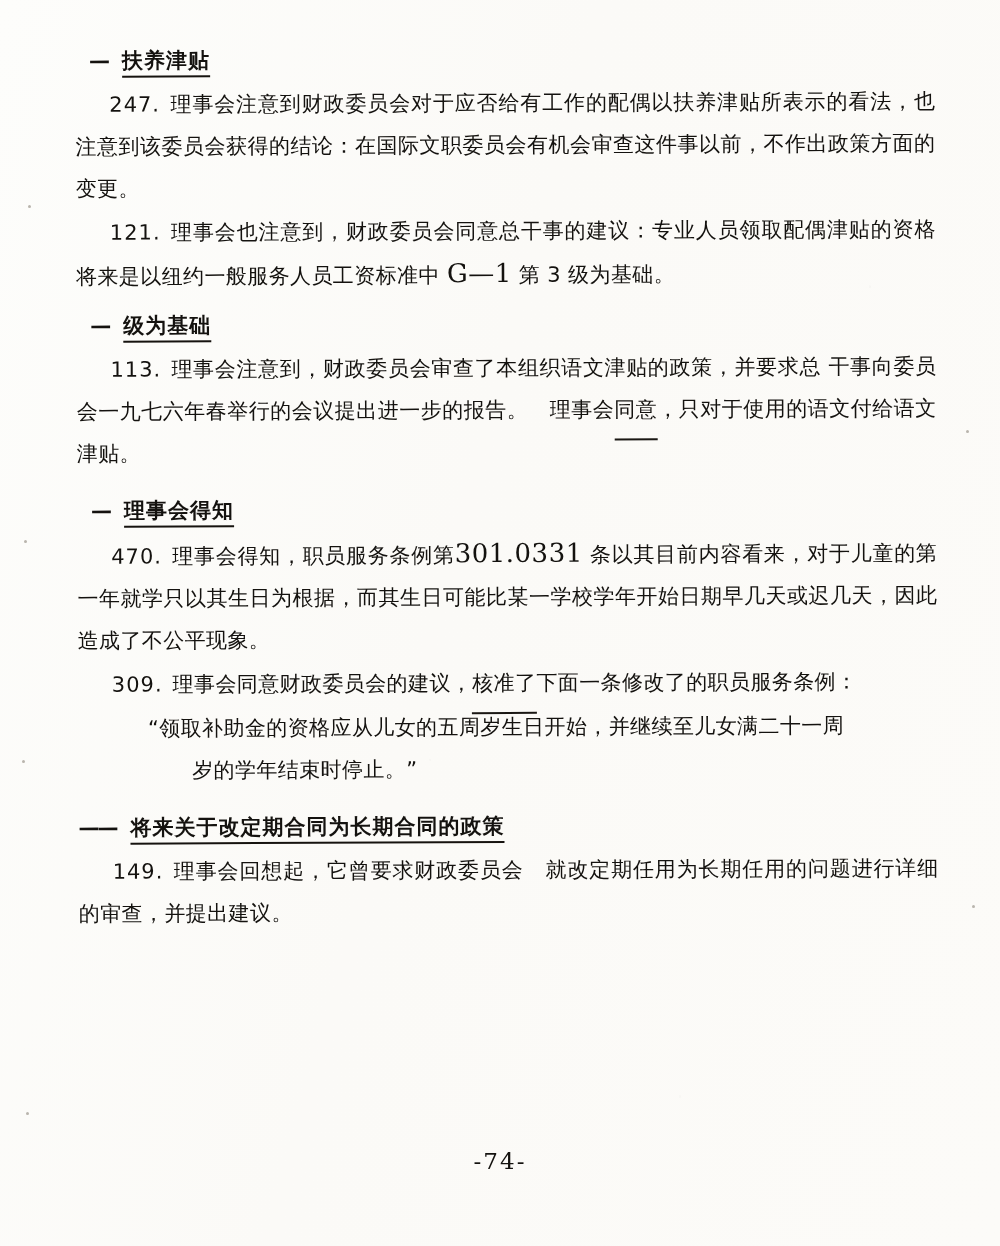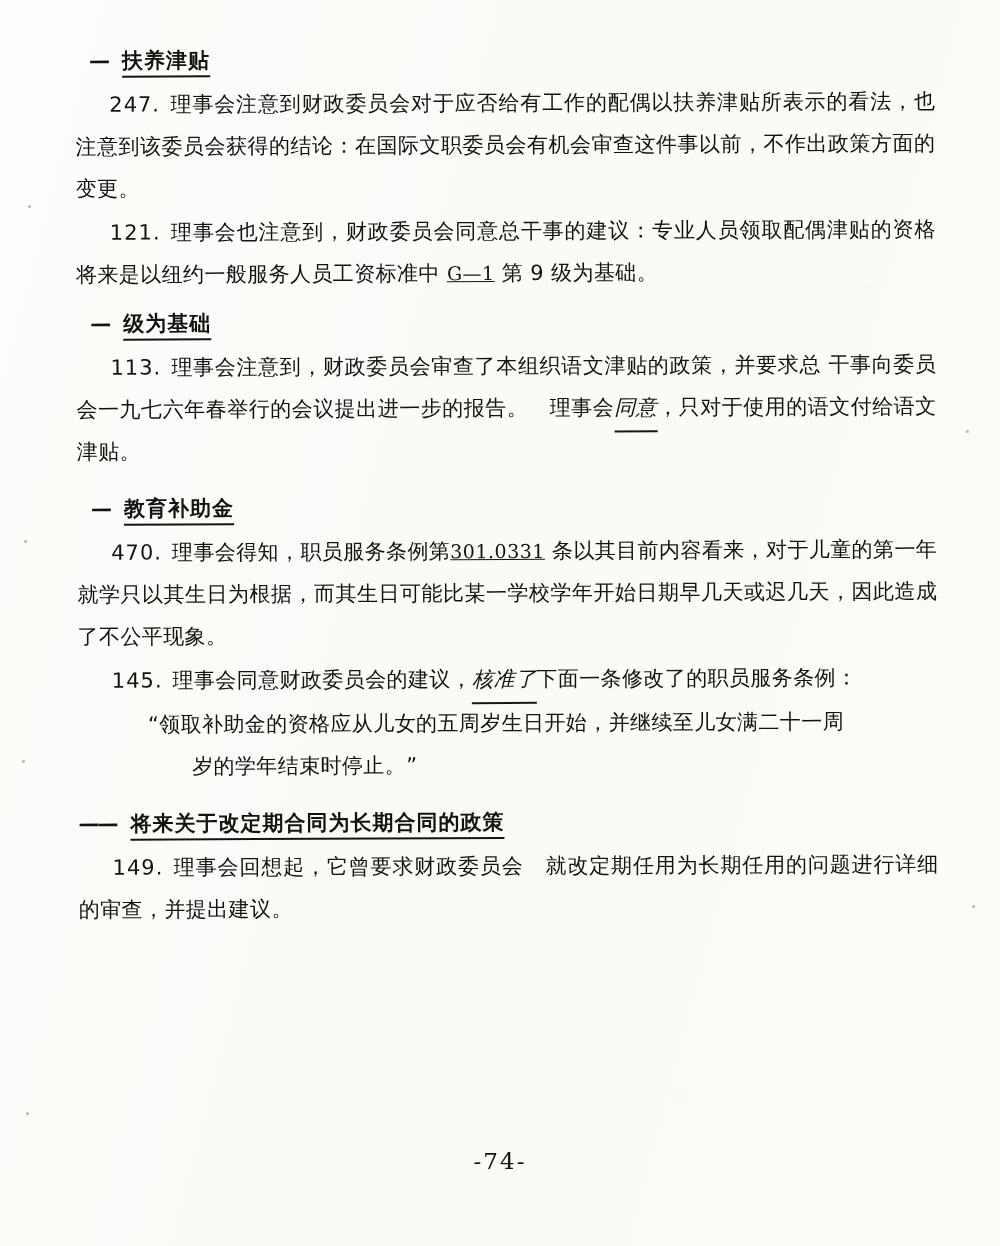--- a/index.html
+++ b/index.html
@@ -63,22 +63,22 @@
     text-align: justify;
     text-justify: inter-ideograph;
     margin: 0 0 2px 0;
     letter-spacing: 0.4px;
   }
   .para .num {
     letter-spacing: 1px;
     padding-left: 34px;
   }
   .para .sp { display: inline-block; width: 10px; }
-  .u { border-bottom: 2px solid #1a1713; padding-bottom: 11px; font-style: italic; }
-  .lat { font-family: "DejaVu Serif", "Liberation Serif", serif; font-size: 19px; letter-spacing: 0.5px; text-decoration: underline; }
+  .u { border-bottom: 2px solid #1a1713; padding-bottom: 17px; }
+  .lat { font-family: "DejaVu Serif", "Liberation Serif", serif; font-size: 26px; letter-spacing: 0.5px; }
 
   .quote {
     font-size: 21px;
     line-height: 42px;
     margin: 0 0 2px 0;
     padding-left: 70px;
     padding-right: 70px;
     text-align: justify;
     text-justify: inter-ideograph;
     letter-spacing: 0.4px;
@@ -121,47 +121,47 @@
     <div class="heading h-indent-1">
       <span class="dash">—</span>
       <span class="htext">扶养津贴</span>
     </div>
 
     <p class="para">
       <span class="num">247.</span><span class="sp"></span><span>理事会注意到财政委员会对于应否给有工作的配偶以扶养津贴所表示的看法，也注意到该委员会获得的结论：在国际文职委员会有机会审查这件事以前，不作出政策方面的变更。</span>
     </p>
 
     <p class="para">
-      <span class="num">121.</span><span class="sp"></span><span>理事会也注意到，财政委员会同意总干事的建议：专业人员领取配偶津贴的资格将来是以纽约一般服务人员工资标准中 </span><span class="lat">G—1</span><span> 第 9 级为基础。</span>
+      <span class="num">121.</span><span class="sp"></span><span>理事会也注意到，财政委员会同意总干事的建议：专业人员领取配偶津贴的资格将来是以纽约一般服务人员工资标准中 </span><span class="lat">G—1</span><span> 第 3 级为基础。</span>
     </p>
 
     <div class="gap-sm"></div>
 
     <div class="heading h-indent-1">
       <span class="dash">—</span>
       <span class="htext">级为基础</span>
     </div>
 
     <p class="para">
       <span class="num">113.</span><span class="sp"></span><span>理事会注意到，财政委员会审查了本组织语文津贴的政策，并要求总 干事向委员会一九七六年春举行的会议提出进一步的报告。　理事会</span><span class="u">同意</span><span>，只对于使用的语文付给语文津贴。</span>
     </p>
 
     <div class="gap-md"></div>
 
     <div class="heading h-indent-1">
       <span class="dash">—</span>
-      <span class="htext">教育补助金</span>
+      <span class="htext">理事会得知</span>
     </div>
 
     <p class="para">
       <span class="num">470.</span><span class="sp"></span><span>理事会得知，职员服务条例第</span><span class="lat">301.0331</span><span> 条以其目前内容看来，对于儿童的第一年就学只以其生日为根据，而其生日可能比某一学校学年开始日期早几天或迟几天，因此造成了不公平现象。</span>
     </p>
 
     <p class="para">
-      <span class="num">145.</span><span class="sp"></span><span>理事会同意财政委员会的建议，</span><span class="u">核准了</span><span>下面一条修改了的职员服务条例：</span>
+      <span class="num">309.</span><span class="sp"></span><span>理事会同意财政委员会的建议，</span><span class="u">核准了</span><span>下面一条修改了的职员服务条例：</span>
     </p>
 
     <div class="quote">
       <span>“领取补助金的资格应从儿女的五周岁生日开始，并继续至儿女满二十一周</span>
       <span class="second">岁的学年结束时停止。”</span>
     </div>
 
     <div class="gap-md"></div>
 
     <div class="heading h-indent-2">

